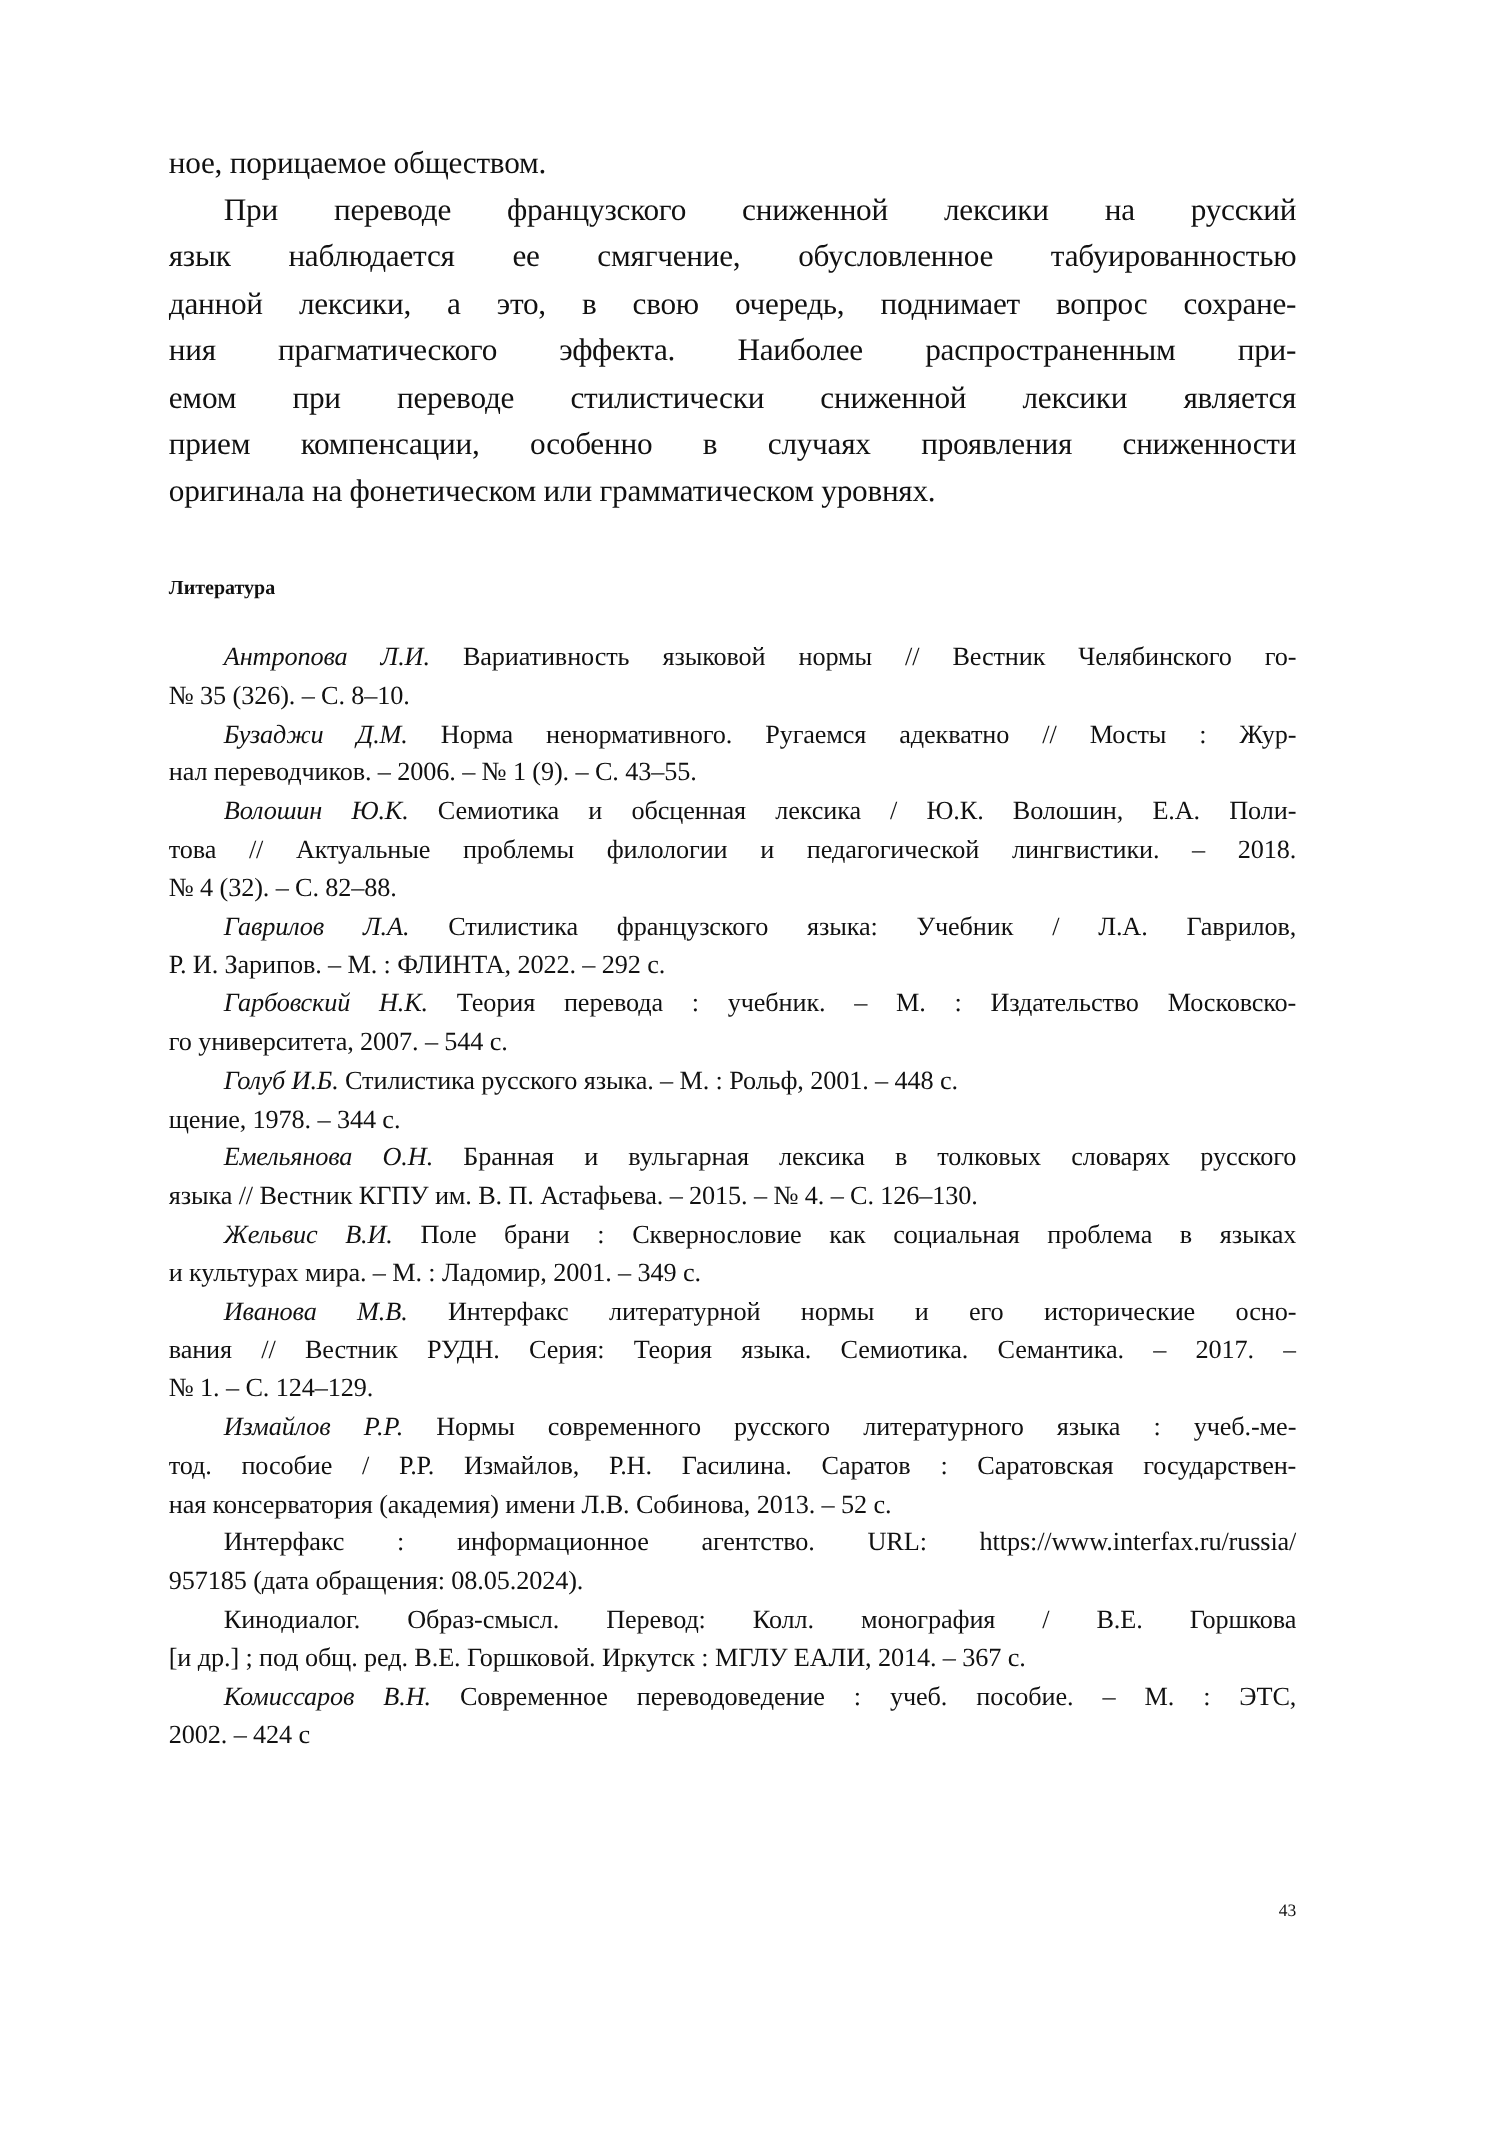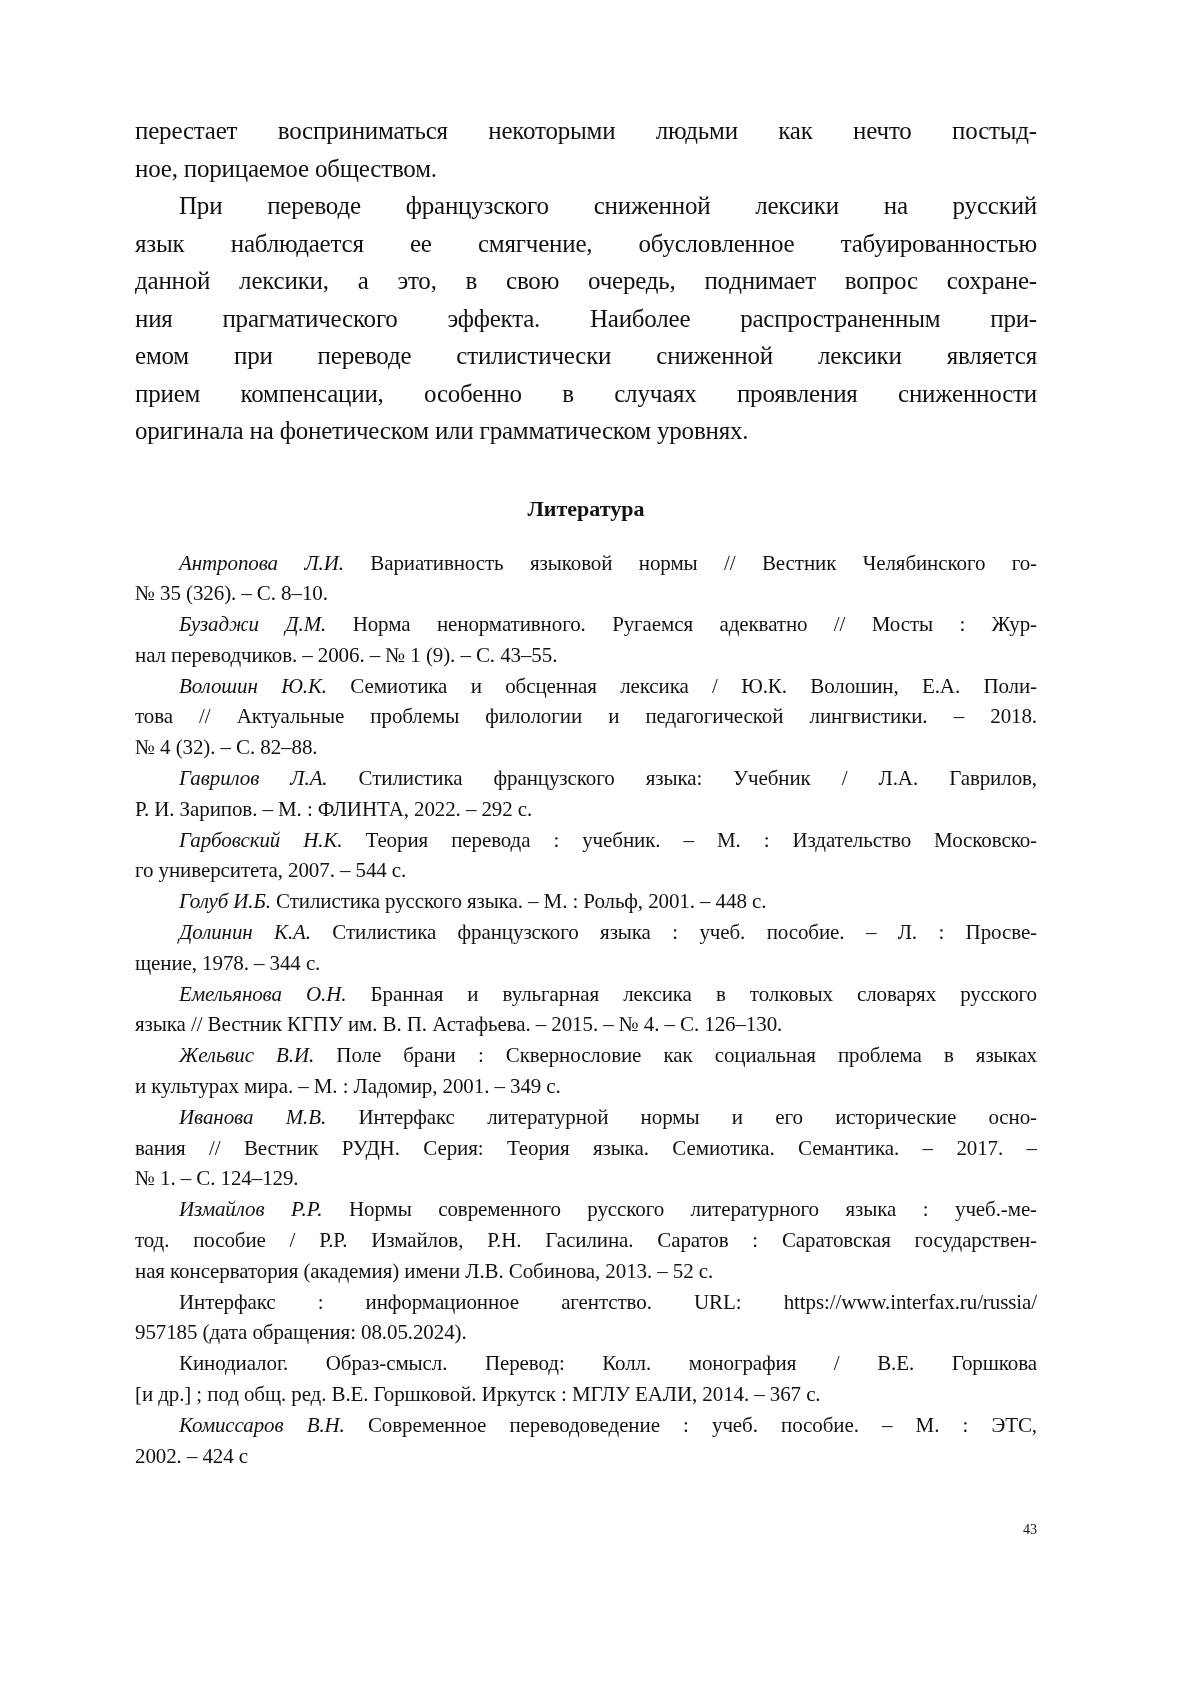--- a/index.html
+++ b/index.html
@@ -25,25 +25,25 @@
   .line.l { text-align: right; text-align-last: left; }
   .indent { text-indent: 44px; }
   .body-par .line {
     font-size: 25px;
     line-height: 37.5px;
     height: 37.5px;
     letter-spacing: -0.2px;
   }
   .lit-heading {
     margin-top: 44px;
-    font-size: 22px;
+    font-size: 16px;
     font-weight: bold;
     line-height: 30px;
     height: 30px;
-    text-align: center;
+    text-align: left;
   }
   .entries { margin-top: 24px; }
   .entry .line {
     font-size: 21px;
     line-height: 30.8px;
     height: 30.8px;
     letter-spacing: -0.1px;
   }
   .au { font-style: italic; }
   .page-number {
@@ -53,21 +53,20 @@
     line-height: 28px;
   }
 </style>
 </head>
 <body>
 
 <div class="page">
   <div class="text-block">
 
     <div class="body-par">
-      <div class="line j">перестает восприниматься некоторыми людьми как нечто постыд-</div>
       <div class="line l">ное, порицаемое обществом.</div>
     </div>
 
     <div class="body-par">
       <div class="line j indent">При переводе французского сниженной лексики на русский</div>
       <div class="line j">язык наблюдается ее смягчение, обусловленное табуированностью</div>
       <div class="line j">данной лексики, а это, в свою очередь, поднимает вопрос сохране-</div>
       <div class="line j">ния прагматического эффекта. Наиболее распространенным при-</div>
       <div class="line j">емом при переводе стилистически сниженной лексики является</div>
       <div class="line j">прием компенсации, особенно в случаях проявления сниженности</div>
@@ -102,21 +101,20 @@
       <div class="entry">
         <div class="line j indent"><span class="au">Гарбовский Н.К.</span><span> Теория перевода : учебник. – М. : Издательство Московско-</span></div>
         <div class="line l">го университета, 2007. – 544 с.</div>
       </div>
 
       <div class="entry">
         <div class="line l indent"><span class="au">Голуб И.Б.</span><span> Стилистика русского языка. – М. : Рольф, 2001. – 448 с.</span></div>
       </div>
 
       <div class="entry">
-        <div class="line j indent"><span class="au">Долинин К.А.</span><span> Стилистика французского языка : учеб. пособие. – Л. : Просве-</span></div>
         <div class="line l">щение, 1978. – 344 с.</div>
       </div>
 
       <div class="entry">
         <div class="line j indent"><span class="au">Емельянова О.Н.</span><span> Бранная и вульгарная лексика в толковых словарях русского</span></div>
         <div class="line l">языка // Вестник КГПУ им. В. П. Астафьева. – 2015. – № 4. – С. 126–130.</div>
       </div>
 
       <div class="entry">
         <div class="line j indent"><span class="au">Жельвис В.И.</span><span> Поле брани : Сквернословие как социальная проблема в языках</span></div>

